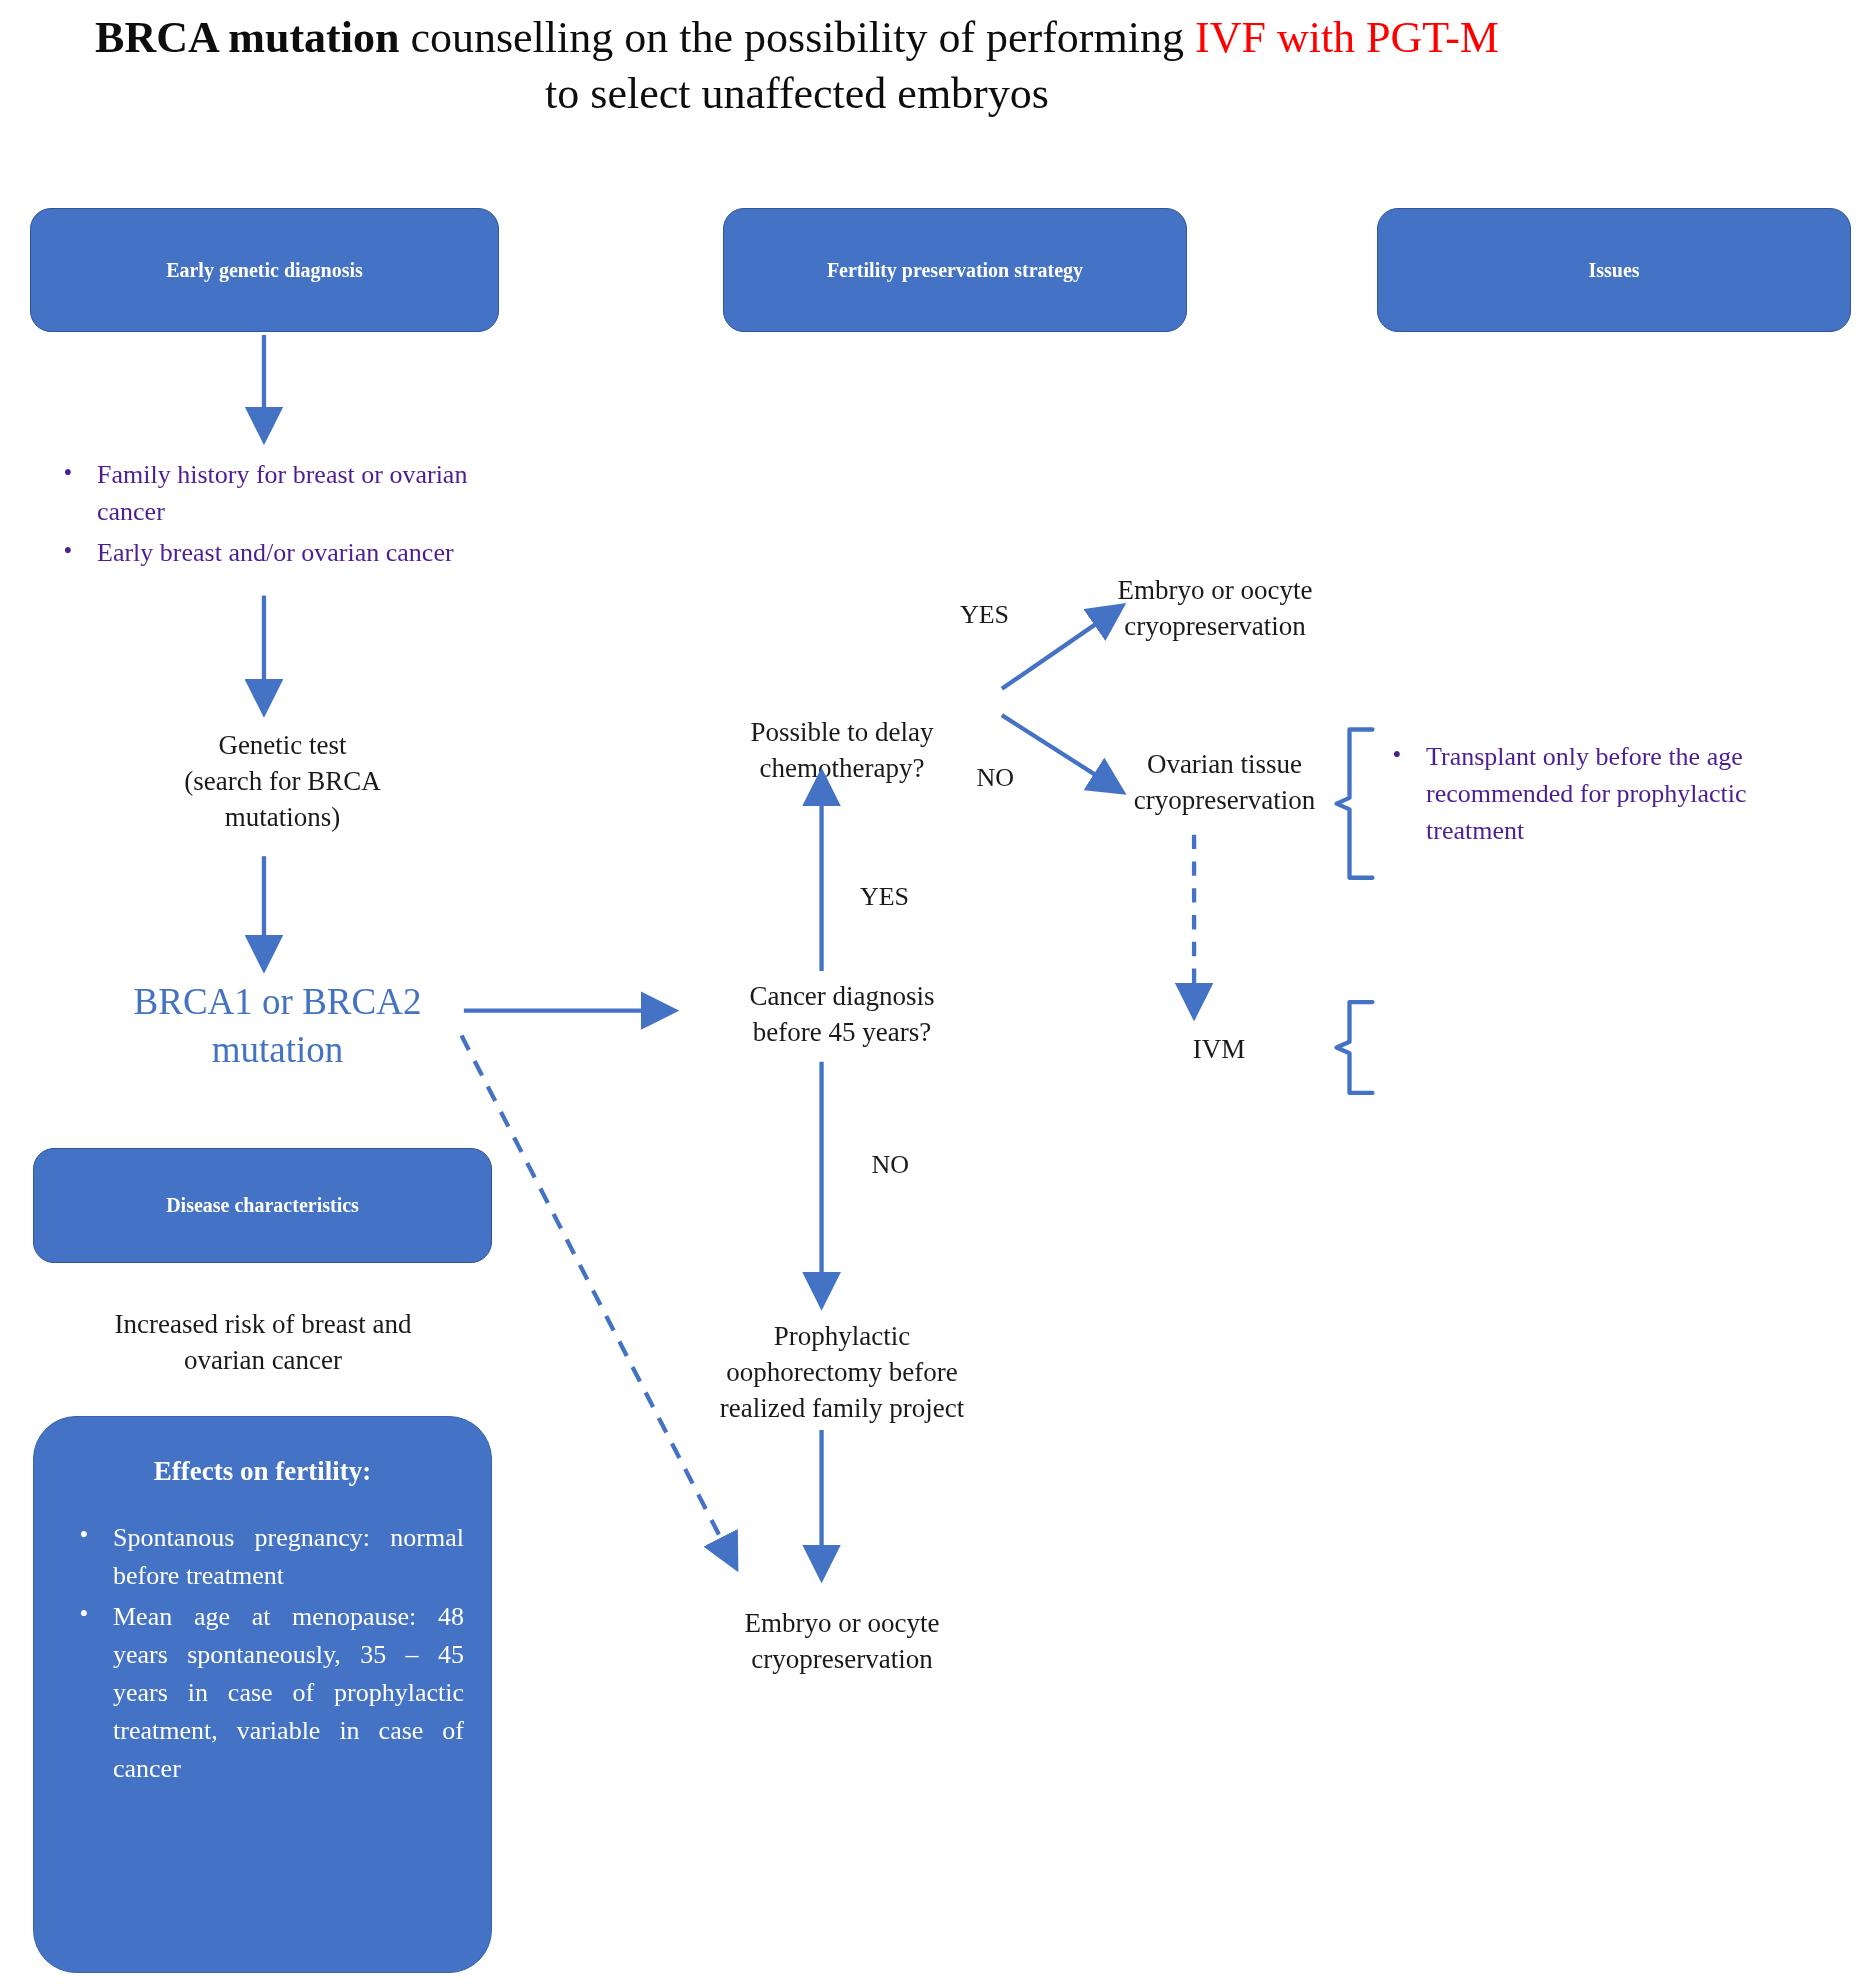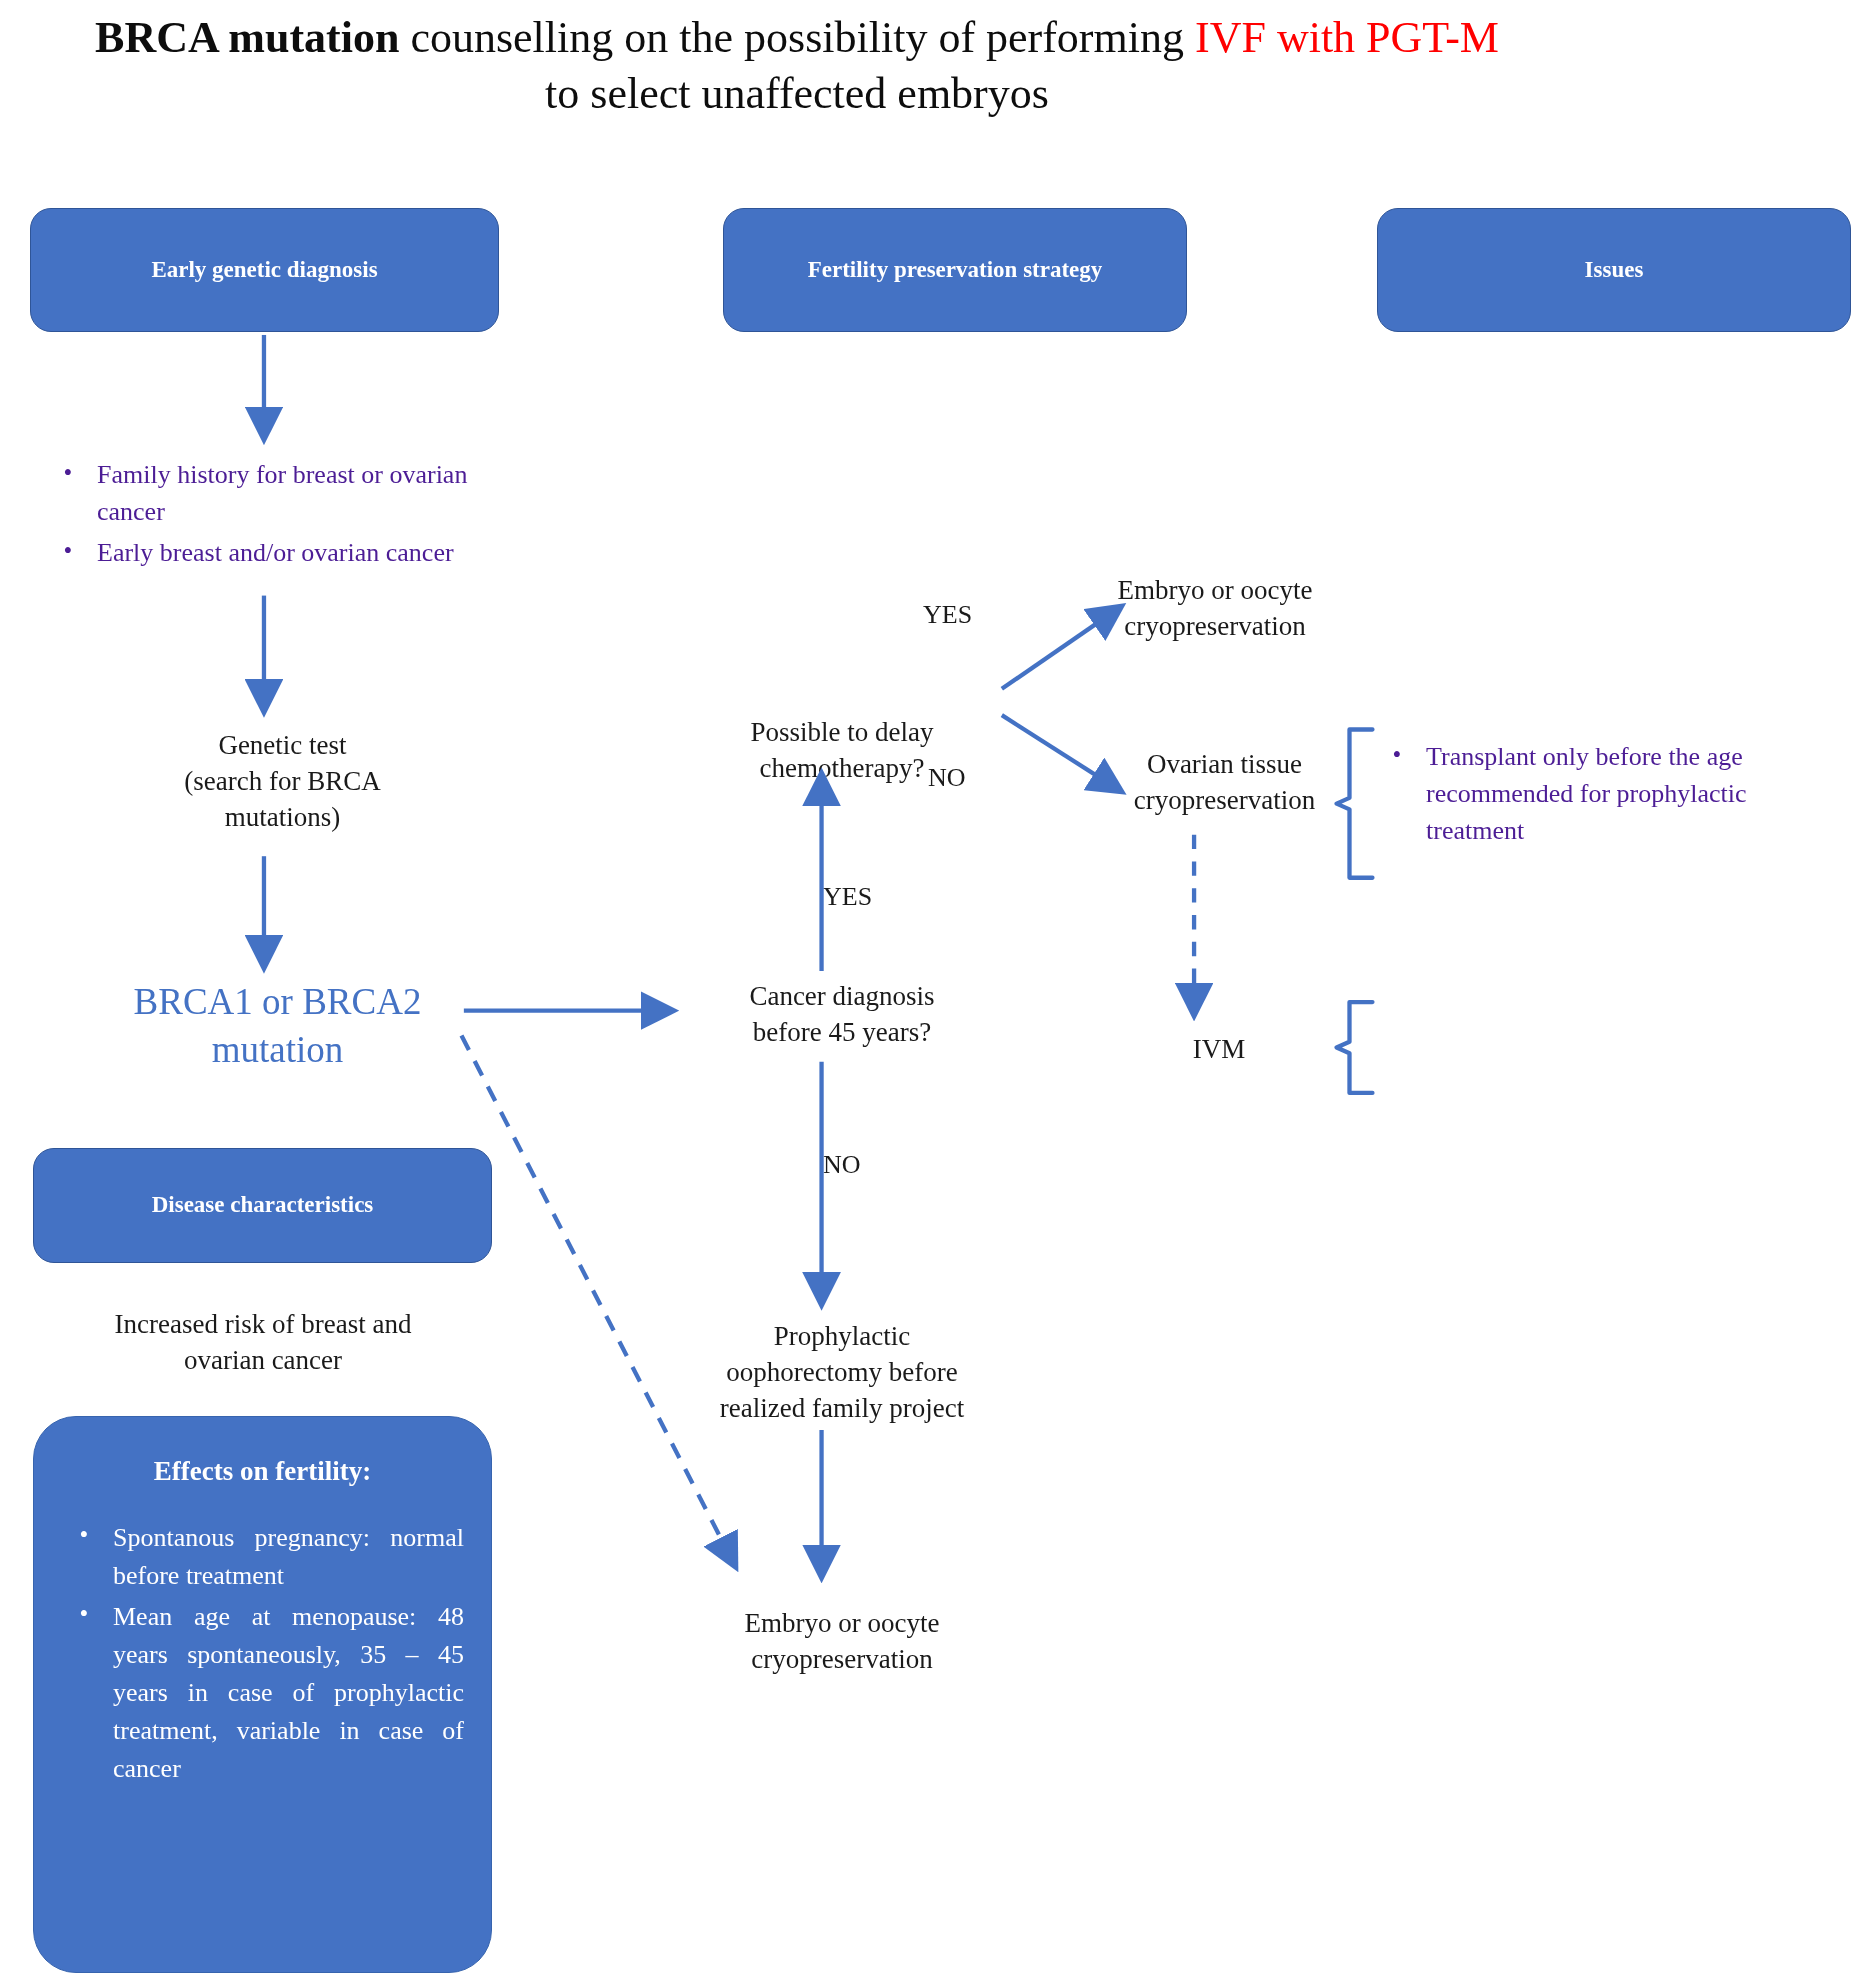--- a/index.html
+++ b/index.html
@@ -14,21 +14,21 @@
   .title .bold{font-weight:bold;}
   .title .red{color:#ff0000;}
 
   .hdrbox{
     position:absolute;
     background:#4472c4;
     border:1.4px solid #2f5597;
     border-radius:21px;
     color:#ffffff;
     font-weight:bold;
-    font-size:23px;
+    font-size:20px;
     line-height:1.25;
     display:flex; align-items:center; justify-content:center;
     text-align:center;
     box-sizing:border-box;
     padding:0 12.4px;
   }
 
   .bigbox{
     position:absolute;
     background:#4472c4;
@@ -46,21 +46,21 @@
     text-align:center;
     font-family:"Liberation Serif", serif;
   }
   .node.blue{color:#4472c4; font-size:37px; line-height:1.30;}
 
   .lbl{
     position:absolute;
     font-size:26px;
     color:#1a1a1a;
     font-family:"Liberation Serif", serif;
-    text-align:left;
+    text-align:right;
   }
 
   ul.bl{
     position:absolute; margin:0; padding:0; list-style:none;
     font-size:26px; line-height:1.42; color:#4c1d95;
   }
   ul.bl li{
     position:relative; padding-left:44px; margin-bottom:3.8px;
   }
   ul.bl li:before{

